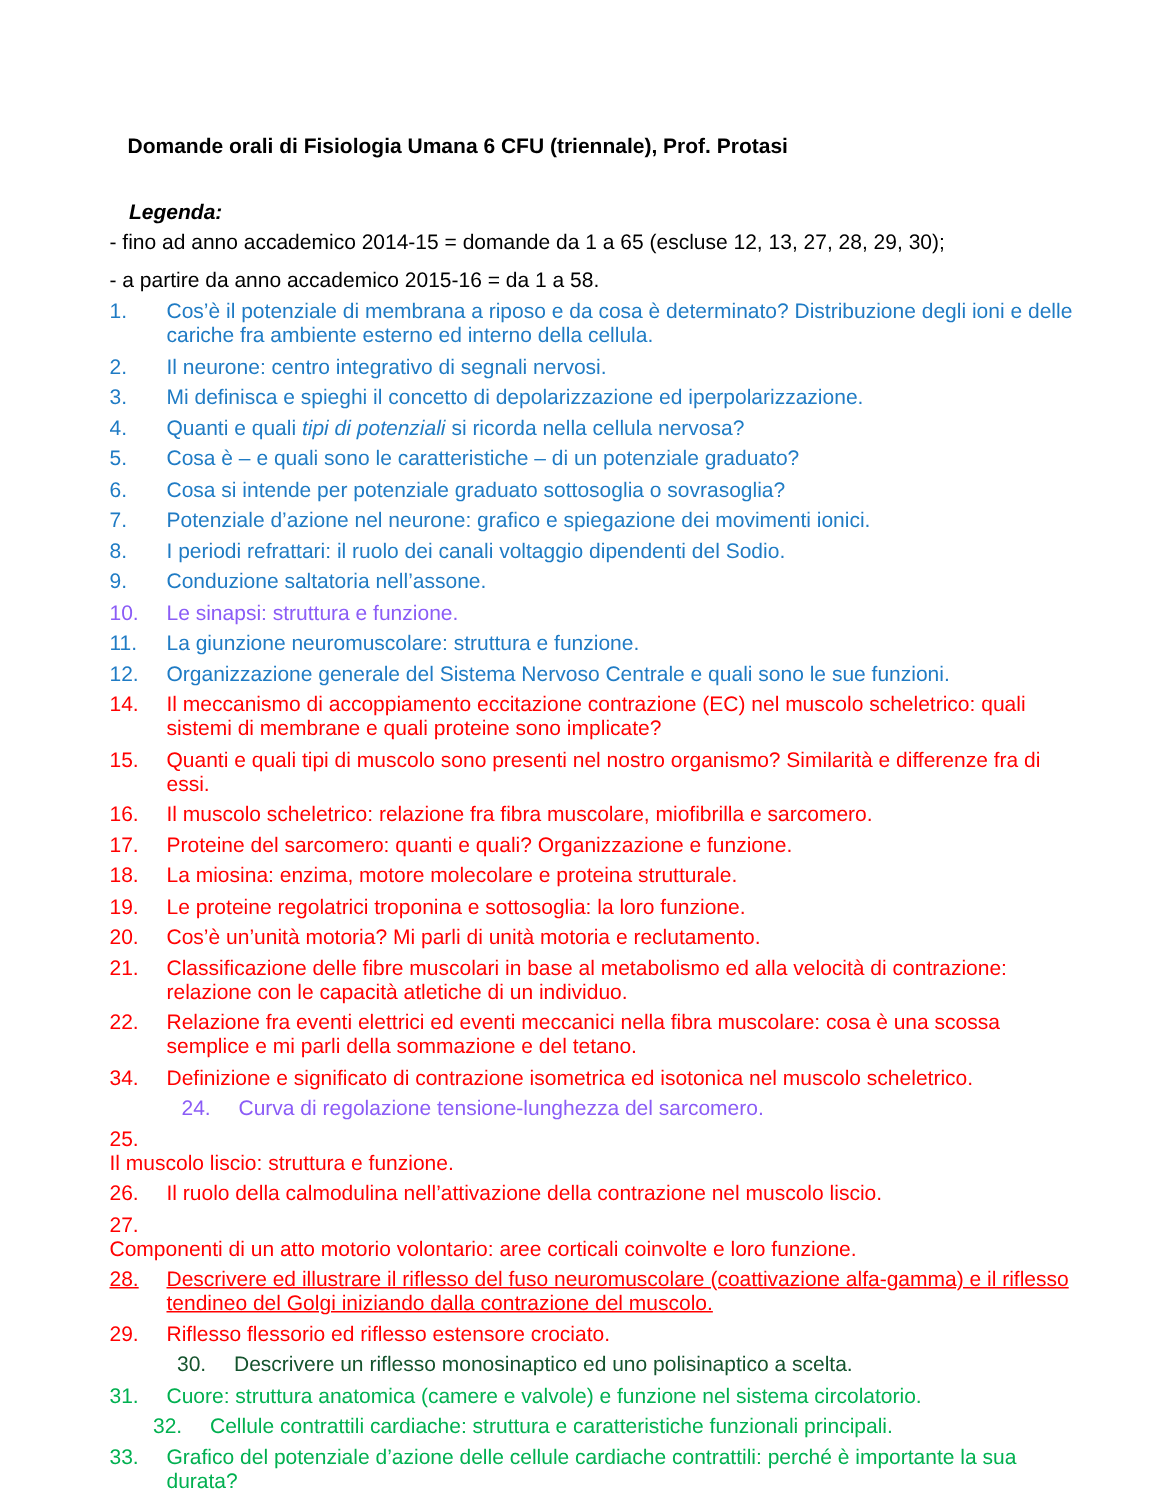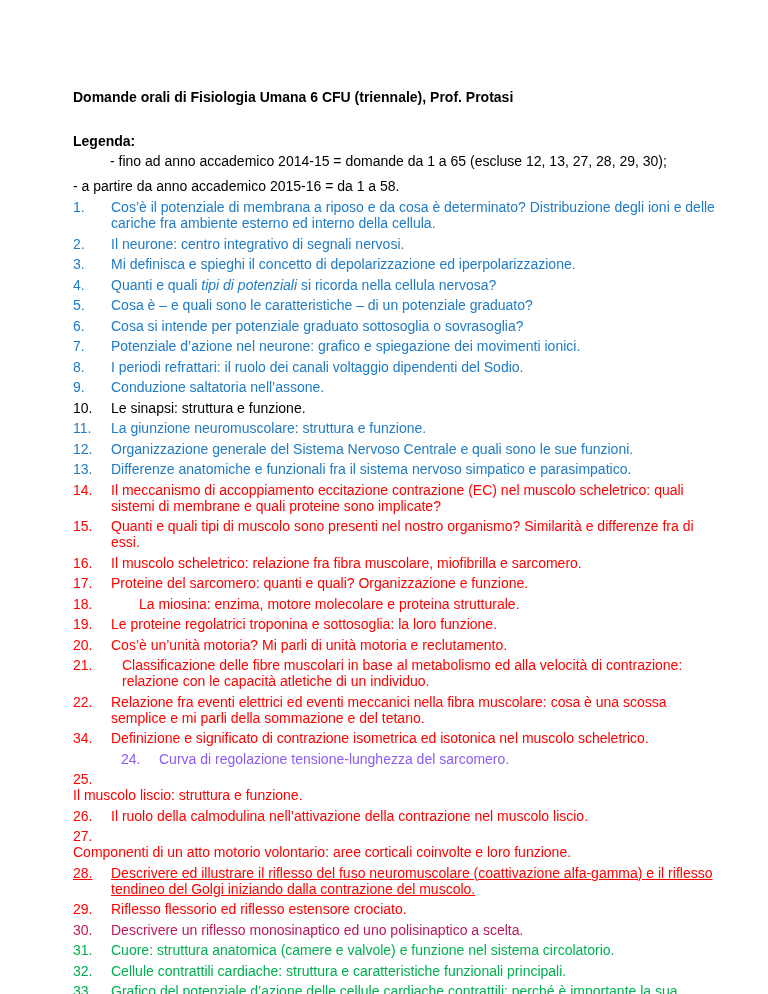--- a/index.html
+++ b/index.html
@@ -1,22 +1,22 @@
 <!DOCTYPE html>
 <html><head>
 <meta charset="utf-8">
 <style>
   html, body { margin: 0; padding: 0; background: #ffffff; }
   body { width: 768px; height: 994px; overflow: hidden; position: relative;
          font-family: "Liberation Sans", sans-serif; color: #000; }
   .page { position: absolute; left: 73px; top: 0; width: 640px; }
-  .title { position: absolute; top: 89px; left: 0; font-size: 14px; font-weight: bold; white-space: nowrap; }
-  .legend-head { position: absolute; top: 133px; left: 0; font-size: 14px; font-weight: bold; }
+  .title { position: absolute; top: 89px; left: 12px; font-size: 14px; font-weight: bold; white-space: nowrap; }
+  .legend-head { position: absolute; top: 133px; left: 13px; font-size: 14px; font-weight: bold; font-style: italic; }
   .legend-line { position: absolute; left: 0; font-size: 14px; white-space: nowrap; }
-  .legend-line.l1 { top: 153px; margin-left: 37px; }
+  .legend-line.l1 { top: 153px; }
   .legend-line.l2 { top: 178px; }
   .qlist { position: absolute; top: 199px; left: 0; width: 650px; margin: 0; padding: 0; list-style: none; }
   .q { display: flex; font-size: 14px; line-height: 16px; margin-bottom: 4.5px; }
   .q .num { width: 38px; flex: none; }
   .q .txt { flex: 1; }
   .blue { color: #1f7bc4; }
   .red { color: #ff0000; }
   .green { color: #00b050; }
   em { }
 </style>
@@ -58,65 +58,61 @@
         <span class="txt">Potenziale d’azione nel neurone: grafico e spiegazione dei movimenti ionici.</span>
       </li>
       <li class="q blue" style="color: rgb(31, 123, 196);">
         <span class="num">8.</span>
         <span class="txt">I periodi refrattari: il ruolo dei canali voltaggio dipendenti del Sodio.</span>
       </li>
       <li class="q blue" style="color: rgb(31, 123, 196);">
         <span class="num">9.</span>
         <span class="txt">Conduzione saltatoria nell’assone.</span>
       </li>
-      <li class="q blue" style="color: #000000;">
+      <li class="q blue" style="color: #8b5cf6;">
         <span class="num">10.</span>
         <span class="txt">Le sinapsi: struttura e funzione.</span>
       </li>
       <li class="q blue" style="color: rgb(31, 123, 196);">
         <span class="num">11.</span>
         <span class="txt">La giunzione neuromuscolare: struttura e funzione.</span>
       </li>
       <li class="q blue" style="color: rgb(31, 123, 196);">
         <span class="num">12.</span>
         <span class="txt">Organizzazione generale  del Sistema Nervoso Centrale e quali sono le sue funzioni.</span>
-      </li>
-      <li class="q blue" style="color: rgb(31, 123, 196);">
-        <span class="num">13.</span>
-        <span class="txt">Differenze anatomiche e funzionali fra il sistema nervoso simpatico e parasimpatico.</span>
       </li>
       <li class="q red" style="color: rgb(255, 0, 0);">
         <span class="num">14.</span>
         <span class="txt">Il meccanismo di accoppiamento eccitazione contrazione (EC) nel muscolo scheletrico: quali sistemi di membrane e quali proteine sono implicate?</span>
       </li>
       <li class="q red" style="color: rgb(255, 0, 0);">
         <span class="num">15.</span>
         <span class="txt">Quanti e quali tipi di muscolo sono presenti nel nostro organismo? Similarità e differenze fra di essi.</span>
       </li>
       <li class="q red" style="color: rgb(255, 0, 0);">
         <span class="num">16.</span>
         <span class="txt">Il muscolo scheletrico:  relazione fra fibra muscolare, miofibrilla e sarcomero.</span>
       </li>
       <li class="q red" style="color: rgb(255, 0, 0); justify-content: flex-end;">
         <span class="num">17.</span>
         <span class="txt">Proteine del sarcomero: quanti e quali? Organizzazione e funzione.</span>
       </li>
-      <li class="q red" style="color: rgb(255, 0, 0); gap: 28px;">
+      <li class="q red" style="color: rgb(255, 0, 0);">
         <span class="num">18.</span>
         <span class="txt">La miosina: enzima, motore molecolare e proteina strutturale.</span>
       </li>
       <li class="q red" style="color: rgb(255, 0, 0);">
         <span class="num">19.</span>
         <span class="txt">Le proteine regolatrici troponina e sottosoglia: la loro funzione.</span>
       </li>
       <li class="q red" style="color: rgb(255, 0, 0);">
         <span class="num">20.</span>
         <span class="txt">Cos’è un’unità motoria?  Mi parli di unità motoria e reclutamento.</span>
       </li>
-      <li class="q red" style="color: rgb(255, 0, 0); gap: 11px;">
+      <li class="q red" style="color: rgb(255, 0, 0);">
         <span class="num">21.</span>
         <span class="txt">Classificazione delle fibre muscolari in base al metabolismo ed alla velocità di contrazione: relazione con le capacità atletiche di un individuo.</span>
       </li>
       <li class="q red" style="color: rgb(255, 0, 0);">
         <span class="num">22.</span>
         <span class="txt">Relazione fra eventi elettrici ed eventi meccanici nella fibra muscolare: cosa è una scossa semplice e mi parli della sommazione e del tetano.</span>
       </li>
       <li class="q red" style="color: rgb(255, 0, 0);">
         <span class="num">34.</span>
         <span class="txt">Definizione e significato di contrazione isometrica ed isotonica nel muscolo scheletrico.</span>
@@ -138,29 +134,29 @@
         <span class="txt">Componenti di un atto motorio volontario: aree corticali coinvolte e loro funzione.</span>
       </li>
       <li class="q red" style="color: rgb(255, 0, 0); text-decoration: underline;">
         <span class="num">28.</span>
         <span class="txt">Descrivere ed illustrare il riflesso del fuso neuromuscolare (coattivazione alfa-gamma) e il riflesso tendineo del Golgi iniziando dalla contrazione del muscolo.</span>
       </li>
       <li class="q red" style="color: rgb(255, 0, 0);">
         <span class="num">29.</span>
         <span class="txt">Riflesso flessorio ed riflesso estensore crociato.</span>
       </li>
-      <li class="q red" style="color: #be185d;">
+      <li class="q red" style="color: #14532d; margin-left: 45px;">
         <span class="num">30.</span>
         <span class="txt">Descrivere un riflesso monosinaptico ed uno polisinaptico a scelta.</span>
       </li>
       <li class="q green" style="color: rgb(0, 176, 80);">
         <span class="num">31.</span>
         <span class="txt">Cuore: struttura anatomica (camere e valvole) e funzione nel sistema circolatorio.</span>
       </li>
-      <li class="q green" style="color: rgb(0, 176, 80);">
+      <li class="q green" style="color: rgb(0, 176, 80); margin-left: 29px;">
         <span class="num">32.</span>
         <span class="txt">Cellule contrattili cardiache: struttura e caratteristiche funzionali principali.</span>
       </li>
       <li class="q green" style="color: rgb(0, 176, 80);">
         <span class="num">33.</span>
         <span class="txt">Grafico del potenziale d’azione delle cellule cardiache contrattili: perché è importante la sua durata?</span>
       </li>
     </ol>
 </div>
 

